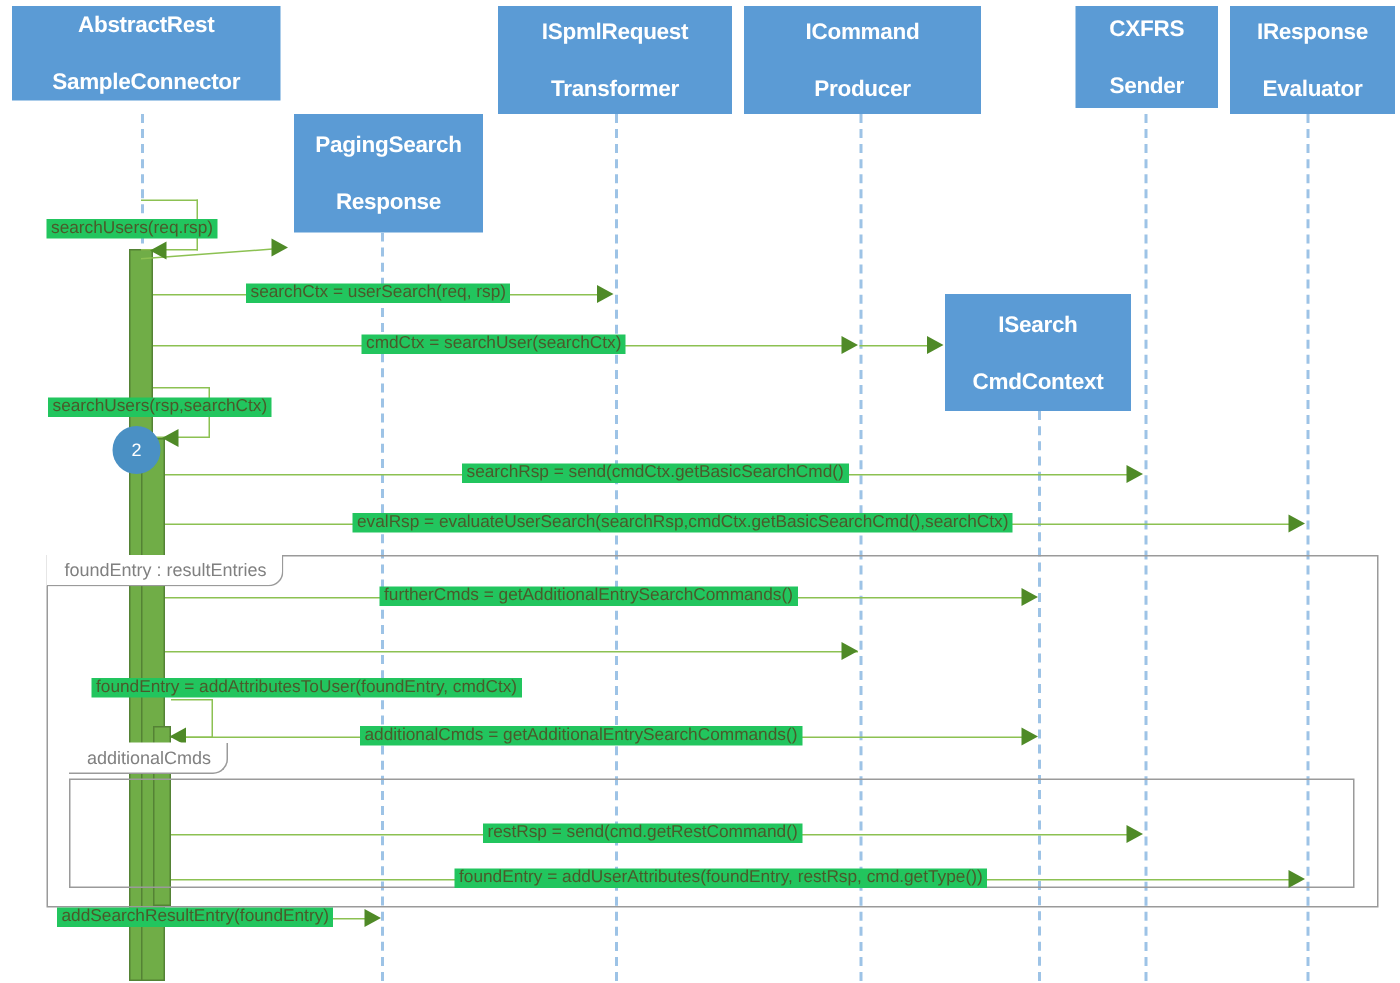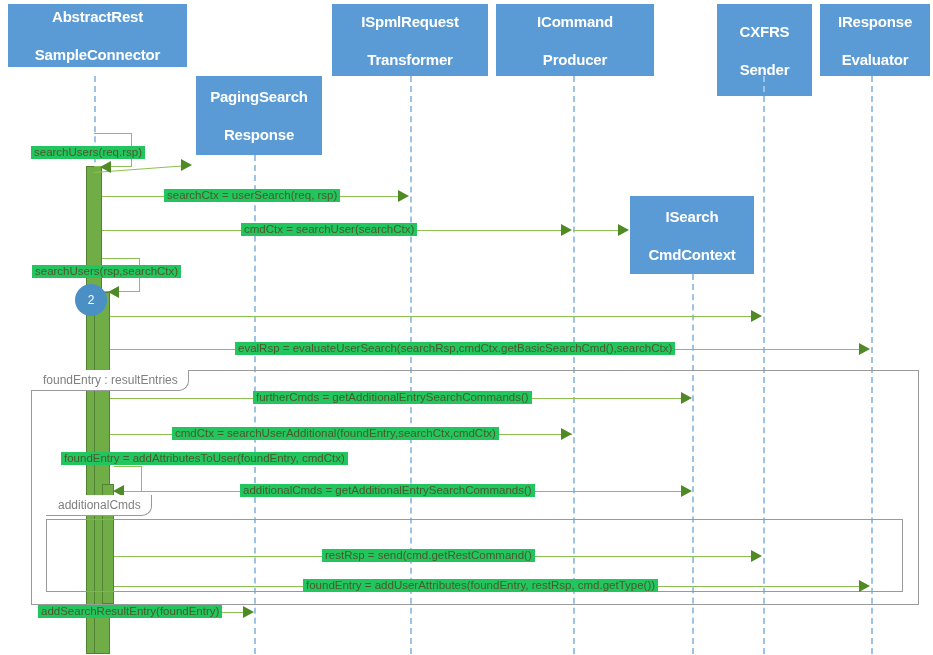--- a/index.html
+++ b/index.html
@@ -142,21 +142,21 @@
     </span>
   </div>
 
   <div class="lifebox" style="left:496px;top:4px;width:158px;height:72px;">
     <span>
       <span>ICommand</span><br>
       <span>Producer</span>
     </span>
   </div>
 
-  <div class="lifebox" style="left:717px;top:4px;width:95px;height:92px;">
+  <div class="lifebox" style="left:717px;top:4px;width:95px;height:68px;">
     <span>
       <span>CXFRS</span><br>
       <span>Sender</span>
     </span>
   </div>
 
   <div class="lifebox" style="left:820px;top:4px;width:110px;height:72px;">
     <span>
       <span>IResponse</span><br>
       <span>Evaluator</span>
@@ -194,35 +194,35 @@
   <div class="arrowR" style="left:618px;top:224px;"></div>
 
   <div class="selfmsg" style="left:102px;top:258px;width:38px;height:34px;"></div>
   <div class="arrowL" style="left:108px;top:286px;"></div>
   <div class="msglabel" style="left:32px;top:265px;">searchUsers(rsp,searchCtx)</div>
 
   <div class="marker" style="left:75px;top:284px;">2</div>
 
   <div class="msg" style="left:110px;top:316px;width:642px;"></div>
   <div class="arrowR" style="left:751px;top:310px;"></div>
+  <div class="msglabel" style="left:308px;top:309px;">searchRsp = send(cmdCtx.getBasicSearchCmd()</div>
 
   <div class="msg" style="left:110px;top:349px;width:750px;"></div>
   <div class="arrowR" style="left:859px;top:343px;"></div>
   <div class="msglabel" style="left:235px;top:342px;">evalRsp = evaluateUserSearch(searchRsp,cmdCtx.getBasicSearchCmd(),searchCtx)</div>
 
   <div class="fragment" style="left:31px;top:370px;width:888px;height:235px;"></div>
   <div class="fraglabel" style="left:31px;top:370px;">foundEntry : resultEntries</div>
 
   <div class="msg" style="left:110px;top:398px;width:572px;"></div>
   <div class="arrowR" style="left:681px;top:392px;"></div>
   <div class="msglabel" style="left:253px;top:391px;">furtherCmds = getAdditionalEntrySearchCommands()</div>
 
   <div class="msg" style="left:110px;top:434px;width:462px;"></div>
   <div class="arrowR" style="left:561px;top:428px;"></div>
-  <div class="msglabel" style="left:172px;top:427px;">cmdCtx = searchUserAdditional(foundEntry,searchCtx,cmdCtx)</div>
 
   <div class="msglabel" style="left:61px;top:452px;">foundEntry = addAttributesToUser(foundEntry, cmdCtx)</div>
   <div class="selfmsg" style="left:114px;top:466px;width:28px;height:26px;"></div>
   <div class="arrowL" style="left:113px;top:485px;"></div>
 
   <div class="msg" style="left:124px;top:491px;width:558px;"></div>
   <div class="arrowR" style="left:681px;top:485px;"></div>
   <div class="msglabel" style="left:240px;top:484px;">additionalCmds = getAdditionalEntrySearchCommands()</div>
 
   <div class="fragment" style="left:46px;top:519px;width:857px;height:73px;"></div>

